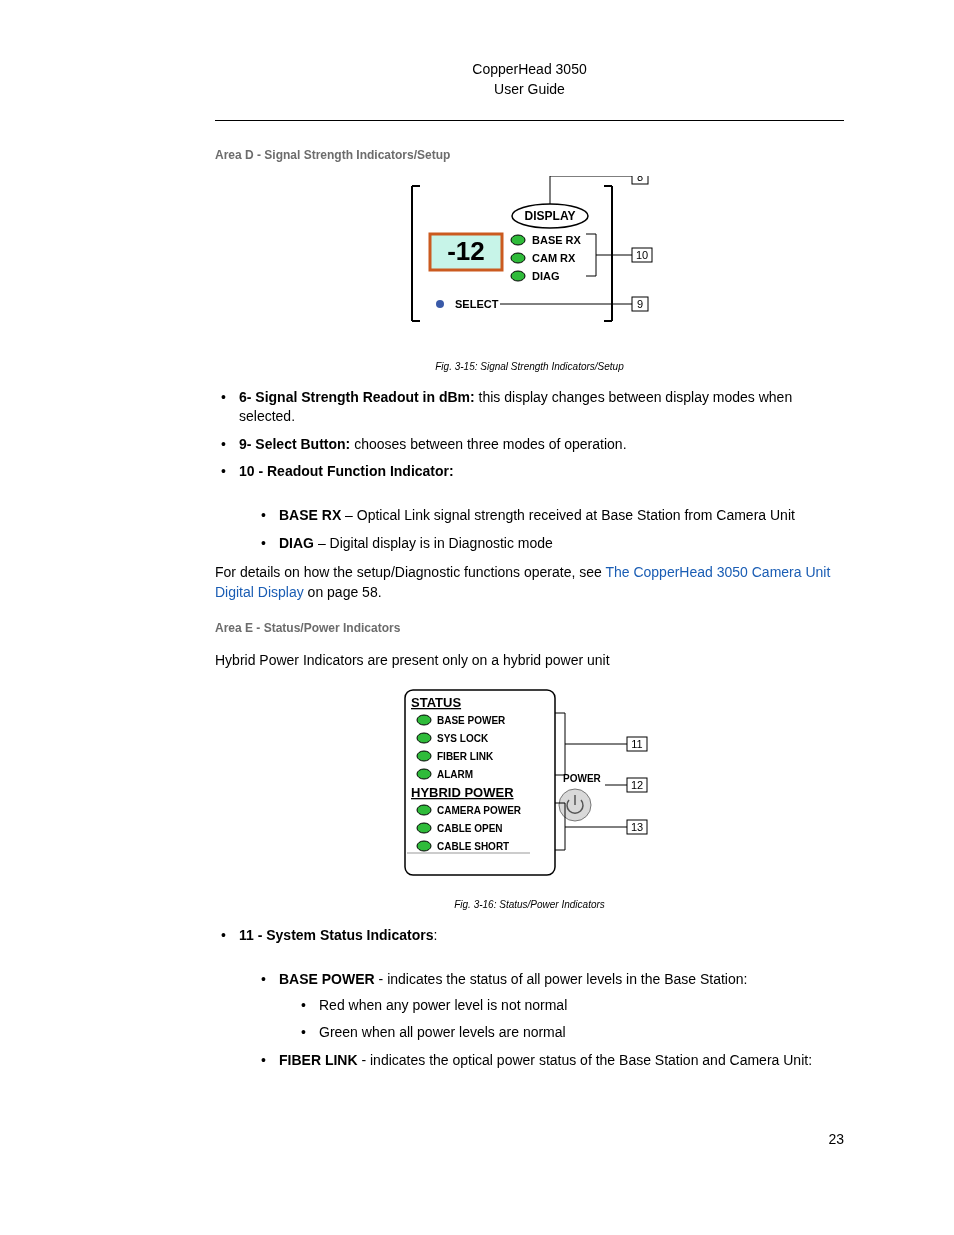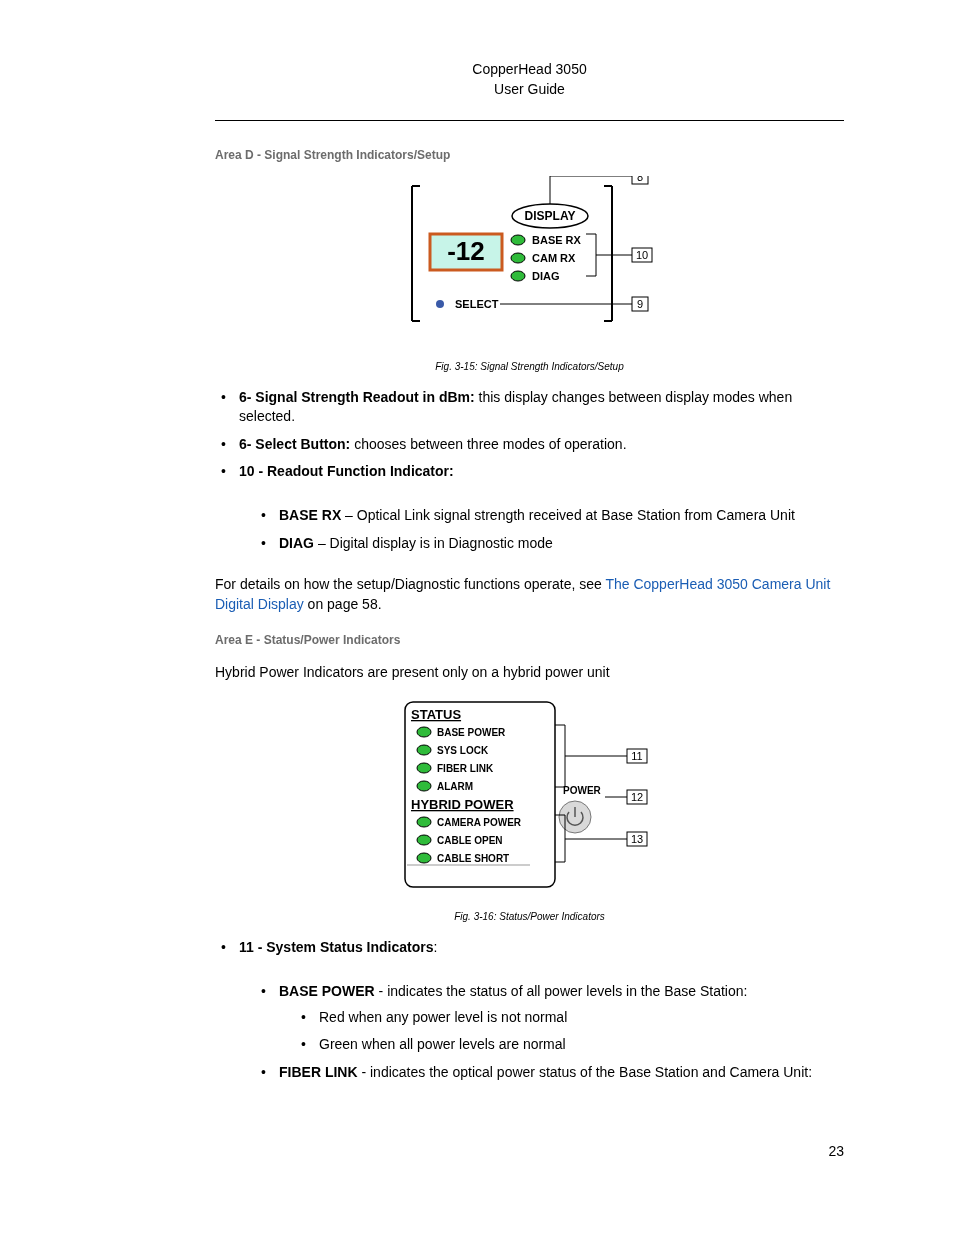--- a/index.html
+++ b/index.html
@@ -94,30 +94,30 @@
   <text x="55" y="132" font-family="Arial" font-size="11" font-weight="bold">SELECT</text>
   <line x1="100" y1="128" x2="232" y2="128" stroke="#000"></line>
   <rect x="232" y="121" width="16" height="14" fill="#fff" stroke="#000"></rect>
   <text x="240" y="132" text-anchor="middle" font-family="Arial" font-size="11">9</text>
 </svg>
 </div>
 <div class="fig-caption">Fig. 3-15: Signal Strength Indicators/Setup</div>
 
 <ul class="bullet-list">
   <li><b>6- Signal Strength Readout in dBm: </b><span>this display changes between display modes when selected.</span></li>
-  <li><b>6- Select Button: </b><span>chooses between three modes of operation.</span></li>
+  <li><b>9- Select Button: </b><span>chooses between three modes of operation.</span></li>
   <li><b>10 - Readout Function Indicator:</b>
     <ul class="bullet-list nested">
       <li><b>BASE RX</b><span> – Optical Link signal strength received at Base Station from Camera Unit</span></li>
       <li><b>DIAG</b><span> – Digital display is in Diagnostic mode</span></li>
     </ul>
   </li>
 </ul>
 
-<p style="margin-top:22px;">
+<p style="margin-top:10px;">
   <span>For details on how the setup/Diagnostic functions operate, see </span><span class="link">The CopperHead 3050 Camera Unit Digital Display</span><span> on page 58.</span>
 </p>
 
 <div class="section-title">Area E - Status/Power Indicators</div>
 <p>Hybrid Power Indicators are present only on a hybrid power unit</p>
 
 <div class="figure-wrap">
 <svg width="270" height="200" viewBox="0 0 270 200">
 
   <rect x="10" y="5" width="150" height="185" rx="8" fill="#fff" stroke="#000" stroke-width="1.5"></rect>

